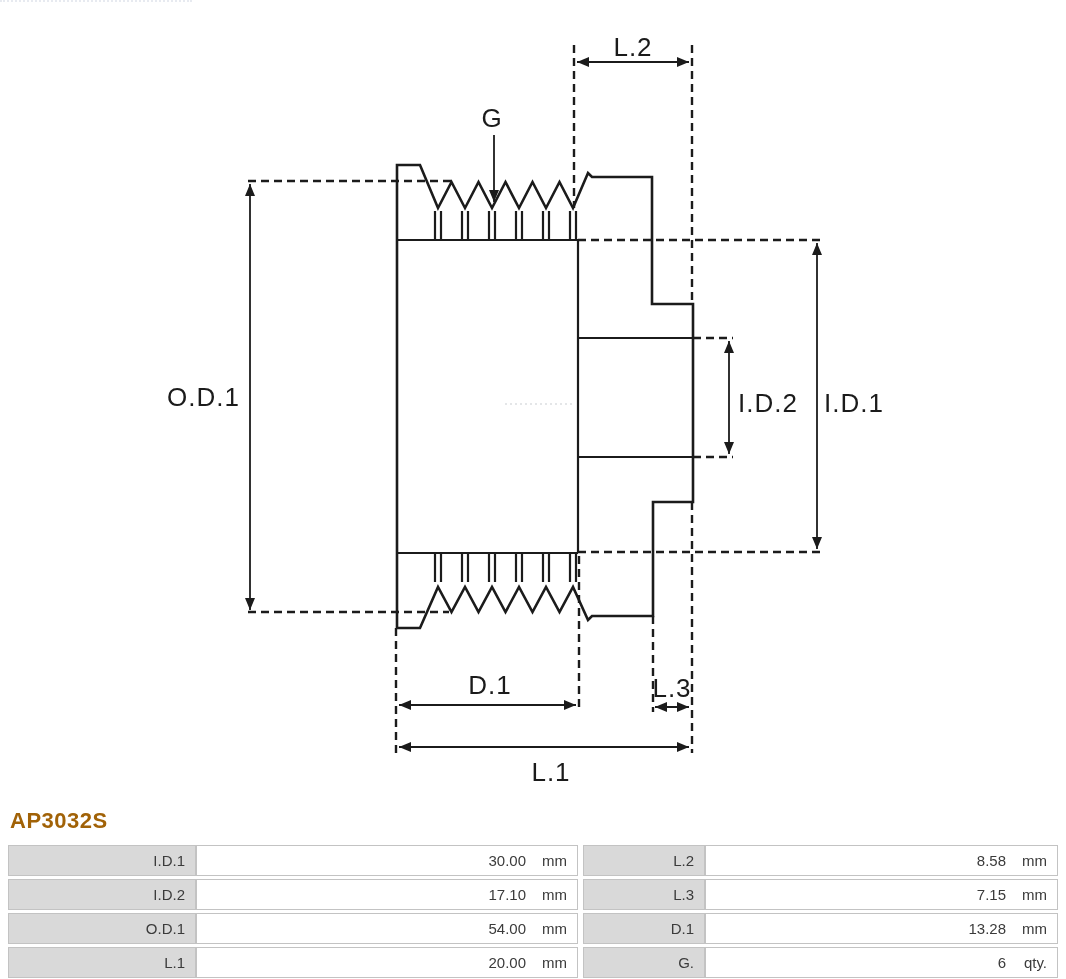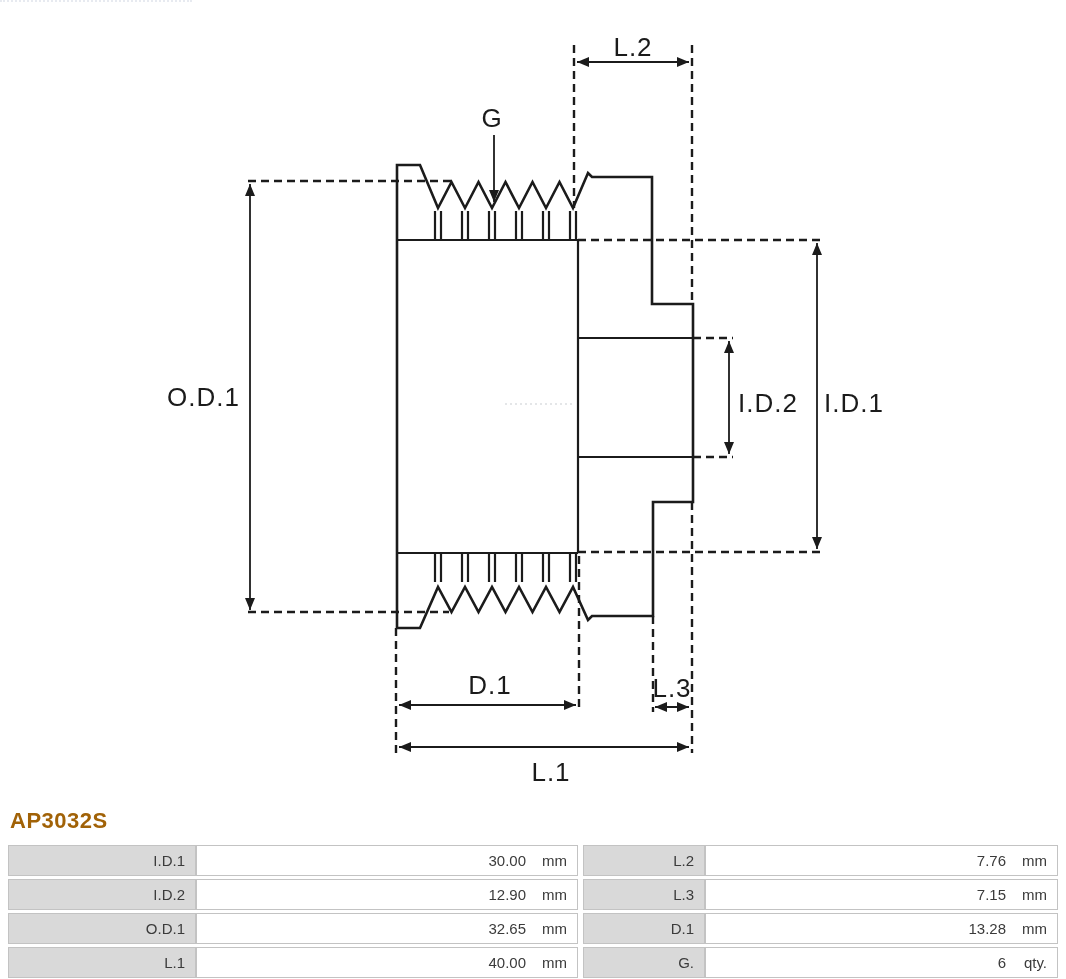--- a/index.html
+++ b/index.html
@@ -138,38 +138,38 @@
 
 <div class="spec-tables">
   <table class="spec left">
     <tbody>
       <tr>
         <td class="lbl">I.D.1</td>
         <td class="valcell"><span class="val">30.00</span><span class="unit">mm</span></td>
       </tr>
       <tr>
         <td class="lbl">I.D.2</td>
-        <td class="valcell"><span class="val">12.90</span><span class="unit">mm</span></td>
+        <td class="valcell"><span class="val">17.10</span><span class="unit">mm</span></td>
       </tr>
       <tr>
         <td class="lbl">O.D.1</td>
-        <td class="valcell"><span class="val">32.65</span><span class="unit">mm</span></td>
+        <td class="valcell"><span class="val">54.00</span><span class="unit">mm</span></td>
       </tr>
       <tr>
         <td class="lbl">L.1</td>
-        <td class="valcell"><span class="val">40.00</span><span class="unit">mm</span></td>
+        <td class="valcell"><span class="val">20.00</span><span class="unit">mm</span></td>
       </tr>
     </tbody>
   </table>
 
   <table class="spec right">
     <tbody>
       <tr>
         <td class="lbl">L.2</td>
-        <td class="valcell"><span class="val">7.76</span><span class="unit">mm</span></td>
+        <td class="valcell"><span class="val">8.58</span><span class="unit">mm</span></td>
       </tr>
       <tr>
         <td class="lbl">L.3</td>
         <td class="valcell"><span class="val">7.15</span><span class="unit">mm</span></td>
       </tr>
       <tr>
         <td class="lbl">D.1</td>
         <td class="valcell"><span class="val">13.28</span><span class="unit">mm</span></td>
       </tr>
       <tr>

